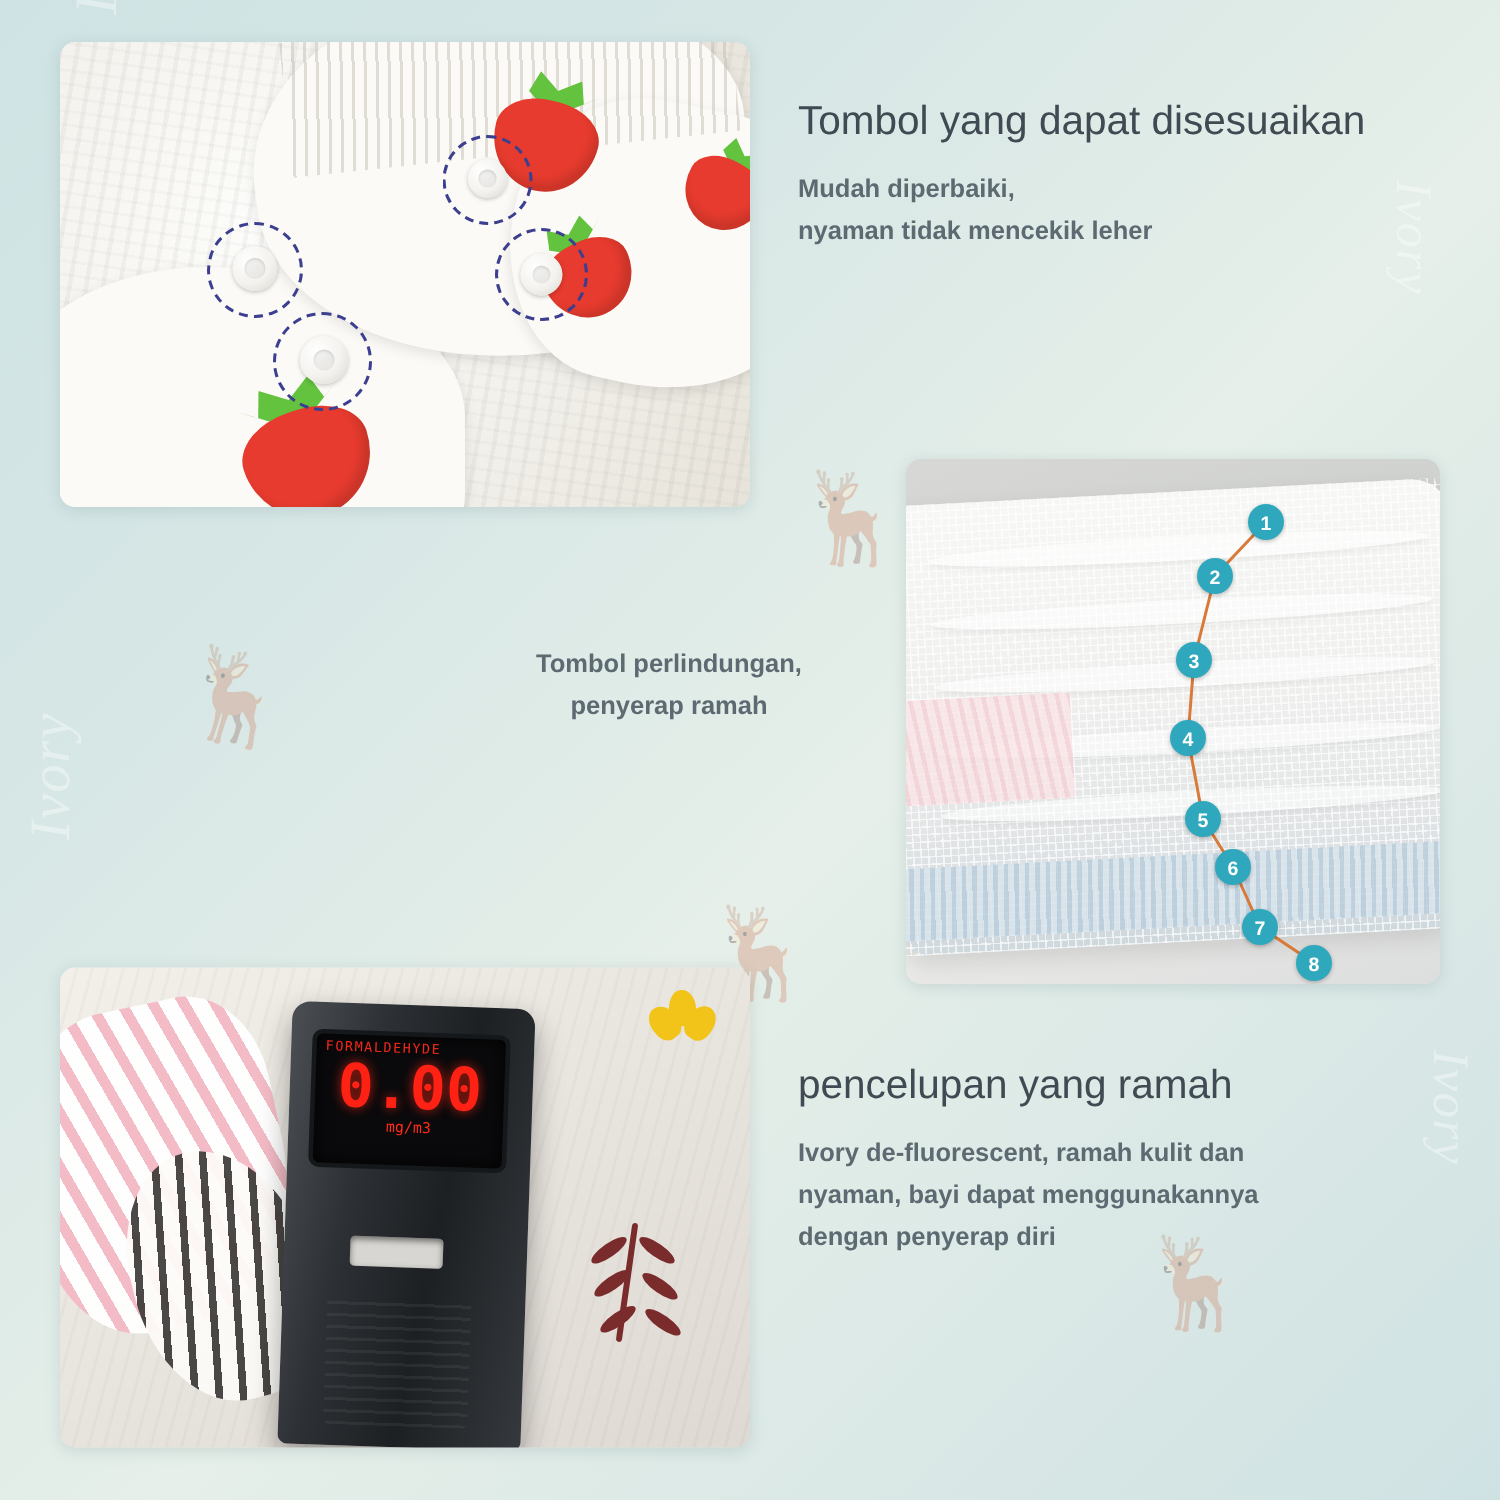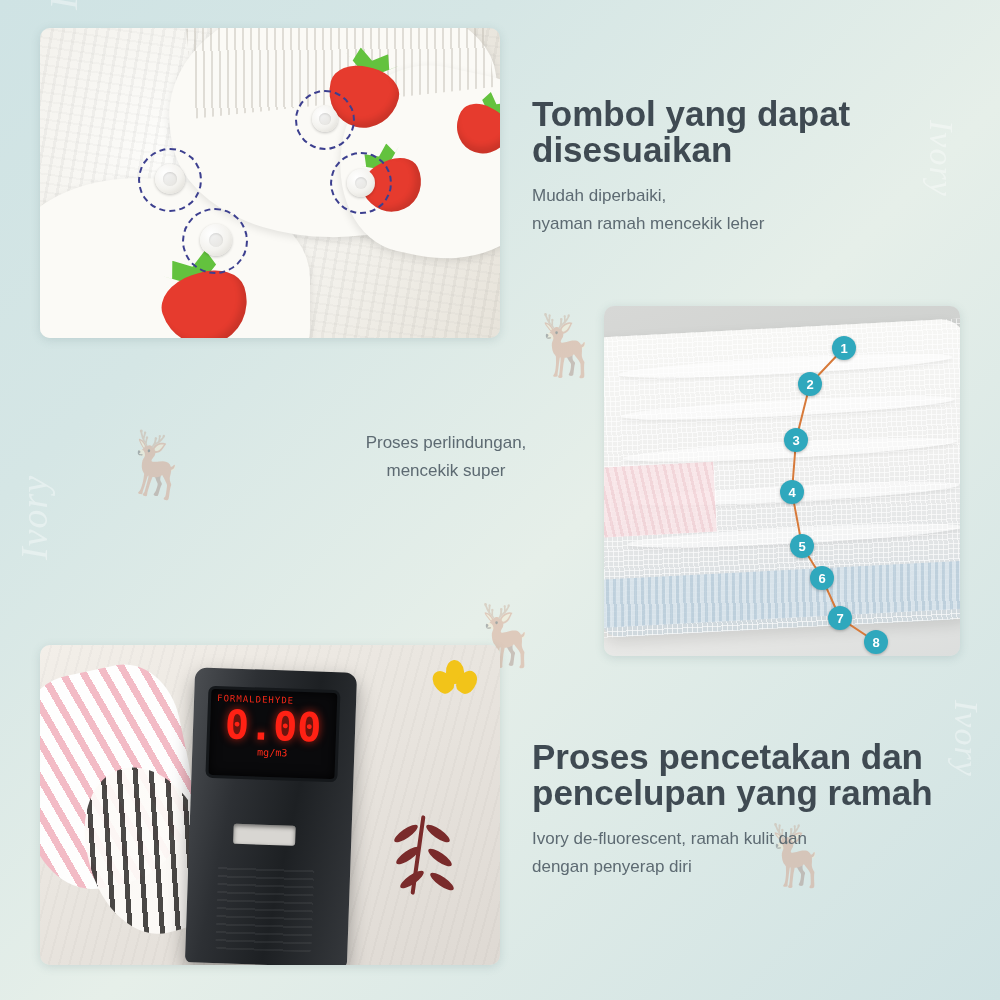--- a/index.html
+++ b/index.html
@@ -169,24 +169,24 @@
       font-family: "DejaVu Sans Mono", monospace; }
   .device-slot { position: absolute; left: 44px; top: 155px; width: 62px; height: 20px;
       background: #d8d6d2; border-radius: 3px; box-shadow: inset 0 2px 4px rgba(0,0,0,0.5); }
   .device-grille { position: absolute; left: 30px; top: 195px; width: 96px; height: 86px;
       background: repeating-linear-gradient(0deg, rgba(255,255,255,0.055) 0 2px, rgba(0,0,0,0) 2px 8px);
       border-radius: 4px; }
 
   
   .txt { position: absolute; }
   .heading {
-    color: #3f4a52; font-size: 35px; line-height: 36px; font-weight: bold; margin-top: 34px;
+    color: #3f4a52; font-size: 27px; line-height: 36px; font-weight: normal;
   }
   .subtext {
-    color: #5d6a72; font-size: 17px; line-height: 28px; margin-top: 14px;
+    color: #5d6a72; font-size: 17px; line-height: 28px; margin-top: 14px; font-weight: bold;
   }
   #text-snaps   { left: 532px; top: 62px;  width: 430px; }
   #text-layers  { left: 296px; top: 415px; width: 300px; text-align: center; }
   #text-layers .subtext { text-align: center; }
   #text-eco     { left: 532px; top: 705px; width: 440px; }
 </style>
 </head>
 <body>
 
 <div class="wm wm-1">Ivory</div>
@@ -232,21 +232,21 @@
   <div class="dashring r1"></div>
   <div class="dashring r2"></div>
   <div class="dashring r3"></div>
   <div class="dashring r4"></div>
 </div>
 
 <div class="txt" id="text-snaps">
   <div class="heading">Tombol yang dapat disesuaikan</div>
   <div class="subtext">
     <div>Mudah diperbaiki,</div>
-    <div>nyaman ramah mencekik leher</div>
+    <div>nyaman tidak mencekik leher</div>
   </div>
 </div>
 
 <div class="photo" id="photo-layers">
   <div class="cloth-stack">
     <div class="mesh"></div>
     <div class="ripple" style="top:30px;"></div>
     <div class="ripple" style="top:72px;"></div>
     <div class="ripple" style="top:114px;"></div>
     <div class="ripple" style="top:158px;"></div>
@@ -264,22 +264,22 @@
     <div class="num-dot" style="left:176px; top:174px;">4</div>
     <div class="num-dot" style="left:186px; top:228px;">5</div>
     <div class="num-dot" style="left:206px; top:260px;">6</div>
     <div class="num-dot" style="left:224px; top:300px;">7</div>
     <div class="num-dot" style="left:260px; top:324px;">8</div>
   </div>
 </div>
 
 <div class="txt" id="text-layers">
   <div class="subtext">
-    <div>Proses perlindungan,</div>
-    <div>mencekik super</div>
+    <div>Tombol perlindungan,</div>
+    <div>penyerap ramah</div>
   </div>
 </div>
 
 <div class="photo" id="photo-tester">
   <div class="fabric-bg"></div>
   <div class="pink-stripe"></div>
   <div class="zebra"></div>
 
   <div class="flower-y">
     <div class="petal" style="left:2px;  top:10px; transform:rotate(-40deg);"></div>
@@ -300,20 +300,20 @@
       <div class="screen-value">0.00</div>
       <div class="screen-unit">mg/m3</div>
     </div>
     <div class="device-slot"></div>
     <div class="device-grille"></div>
   </div>
 </div>
 
 <div class="txt" id="text-eco">
   <div class="heading">
-    <div>Proses pencetakan dan</div>
     <div>pencelupan yang ramah</div>
   </div>
   <div class="subtext">
     <div>Ivory de-fluorescent, ramah kulit dan</div>
+    <div>nyaman, bayi dapat menggunakannya</div>
     <div>dengan penyerap diri</div>
   </div>
 </div>
 
 </body></html>

